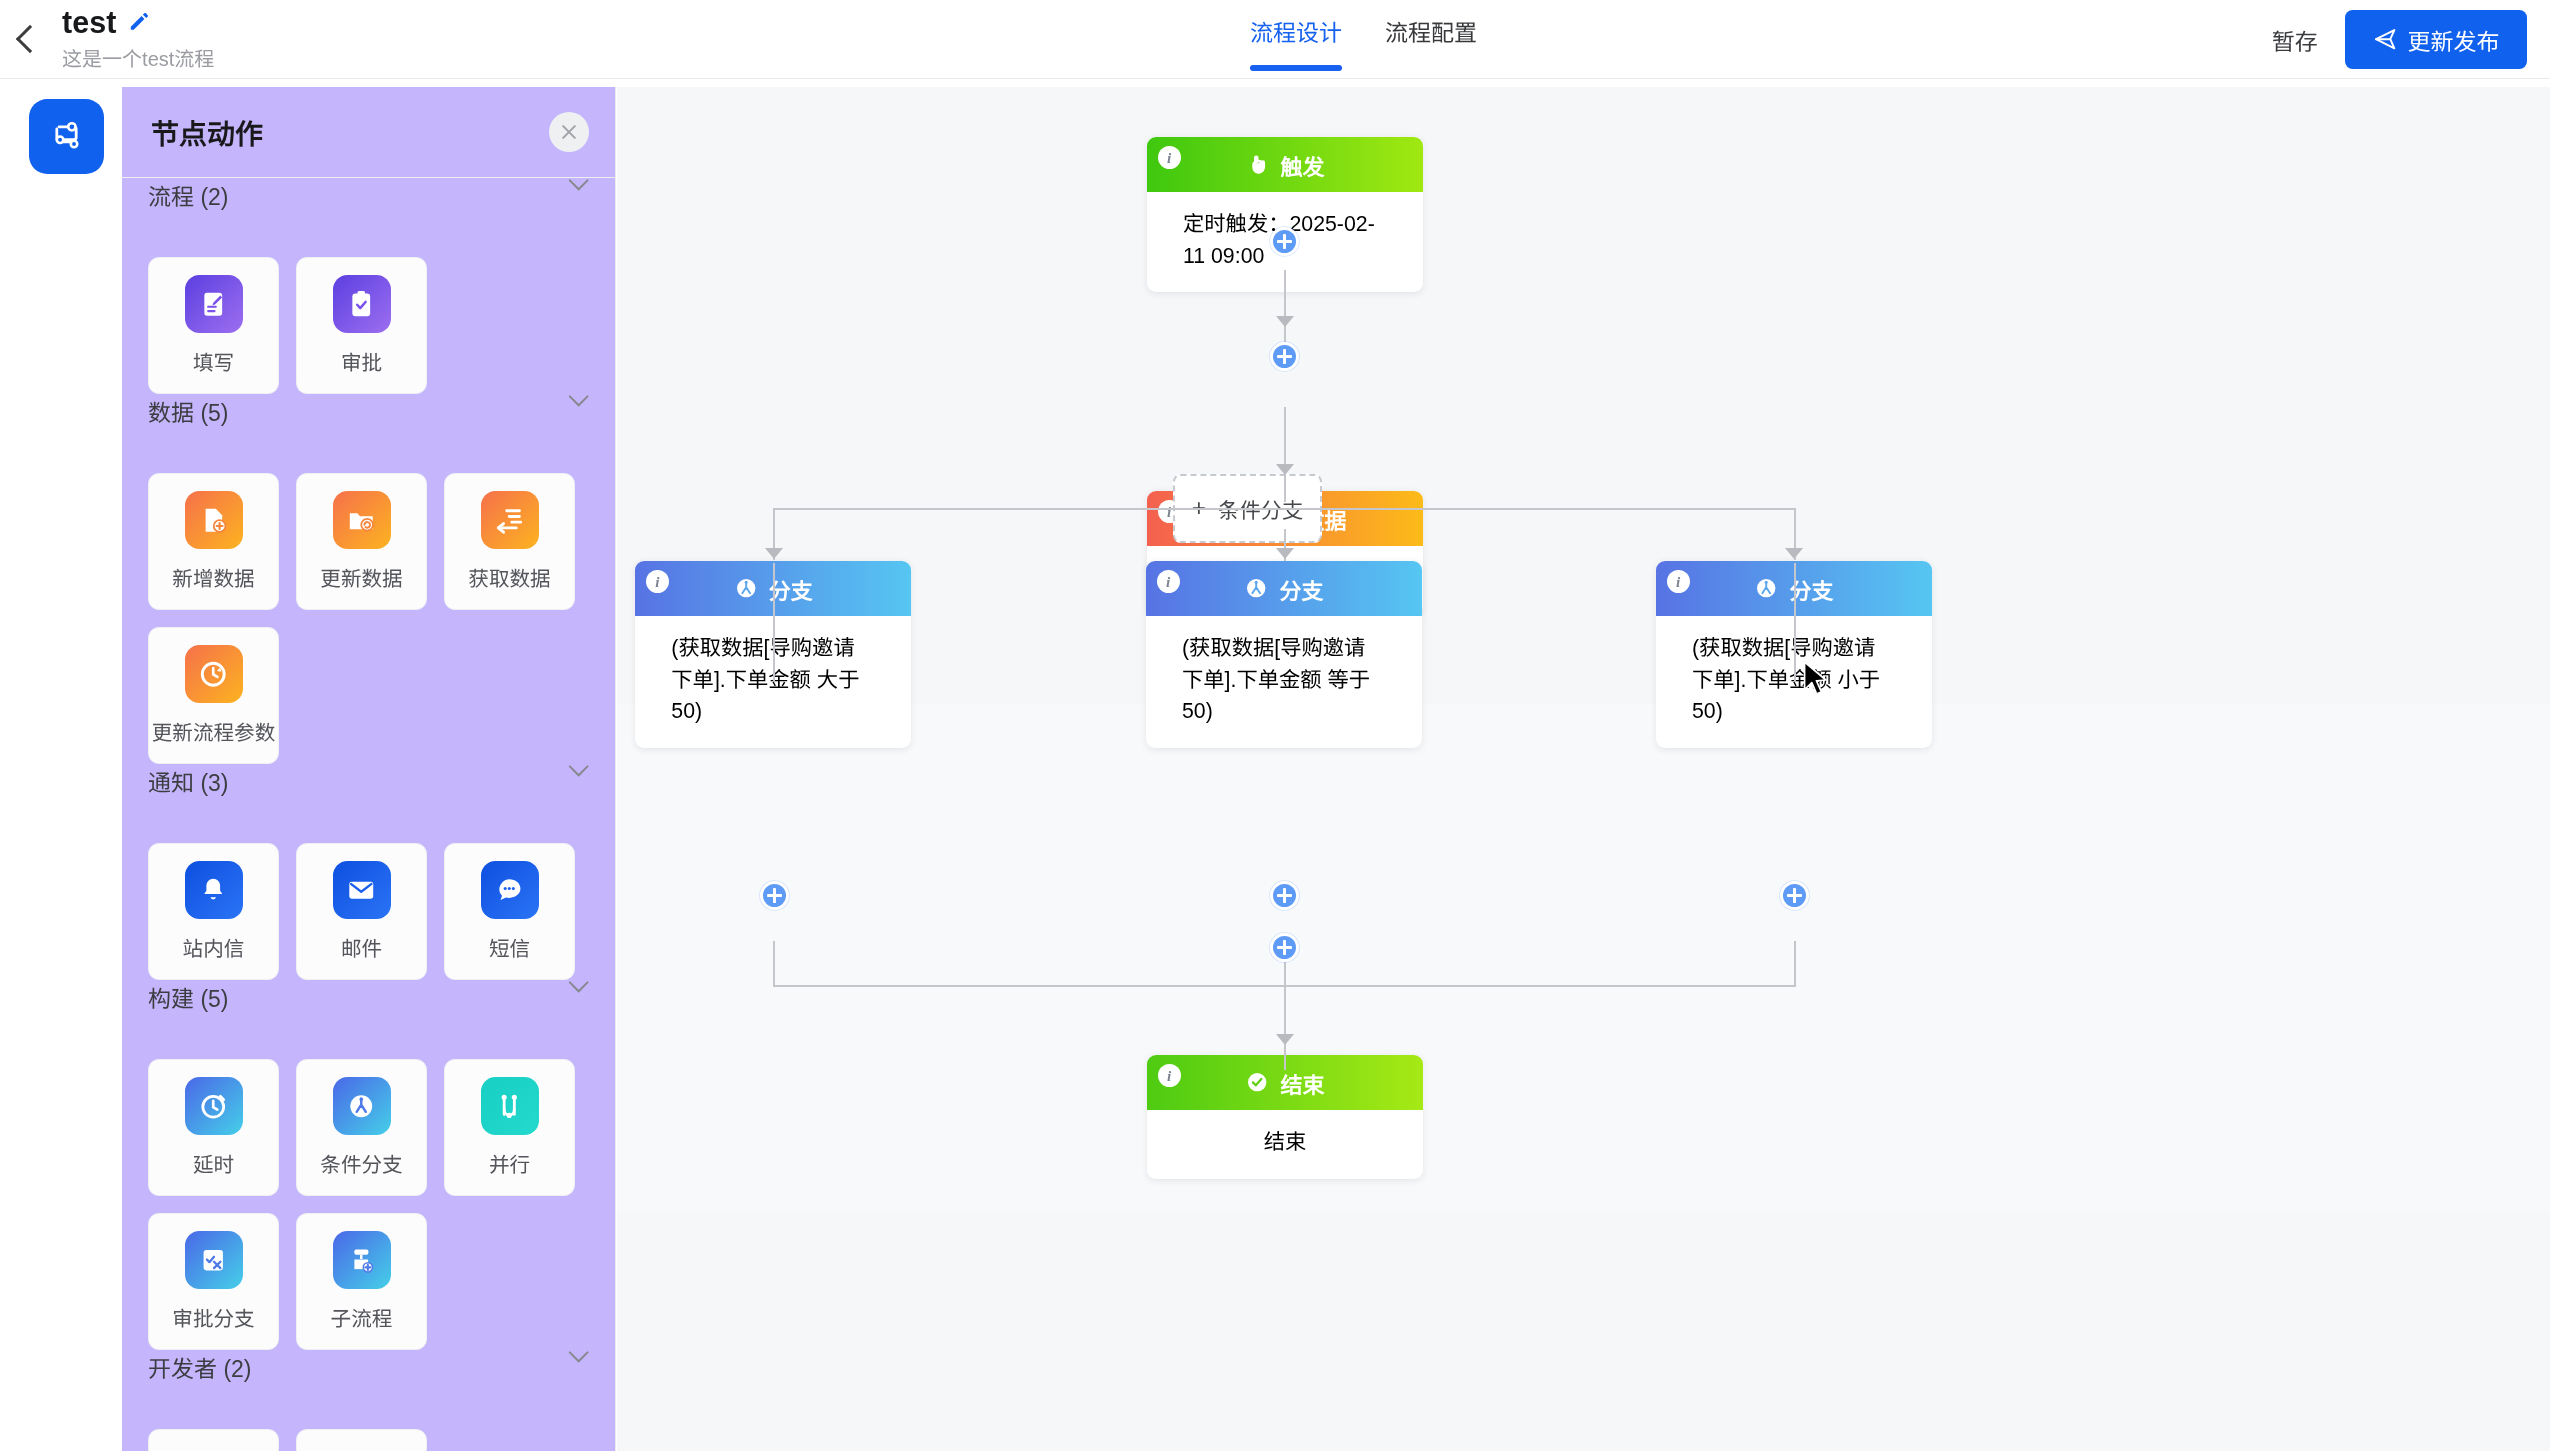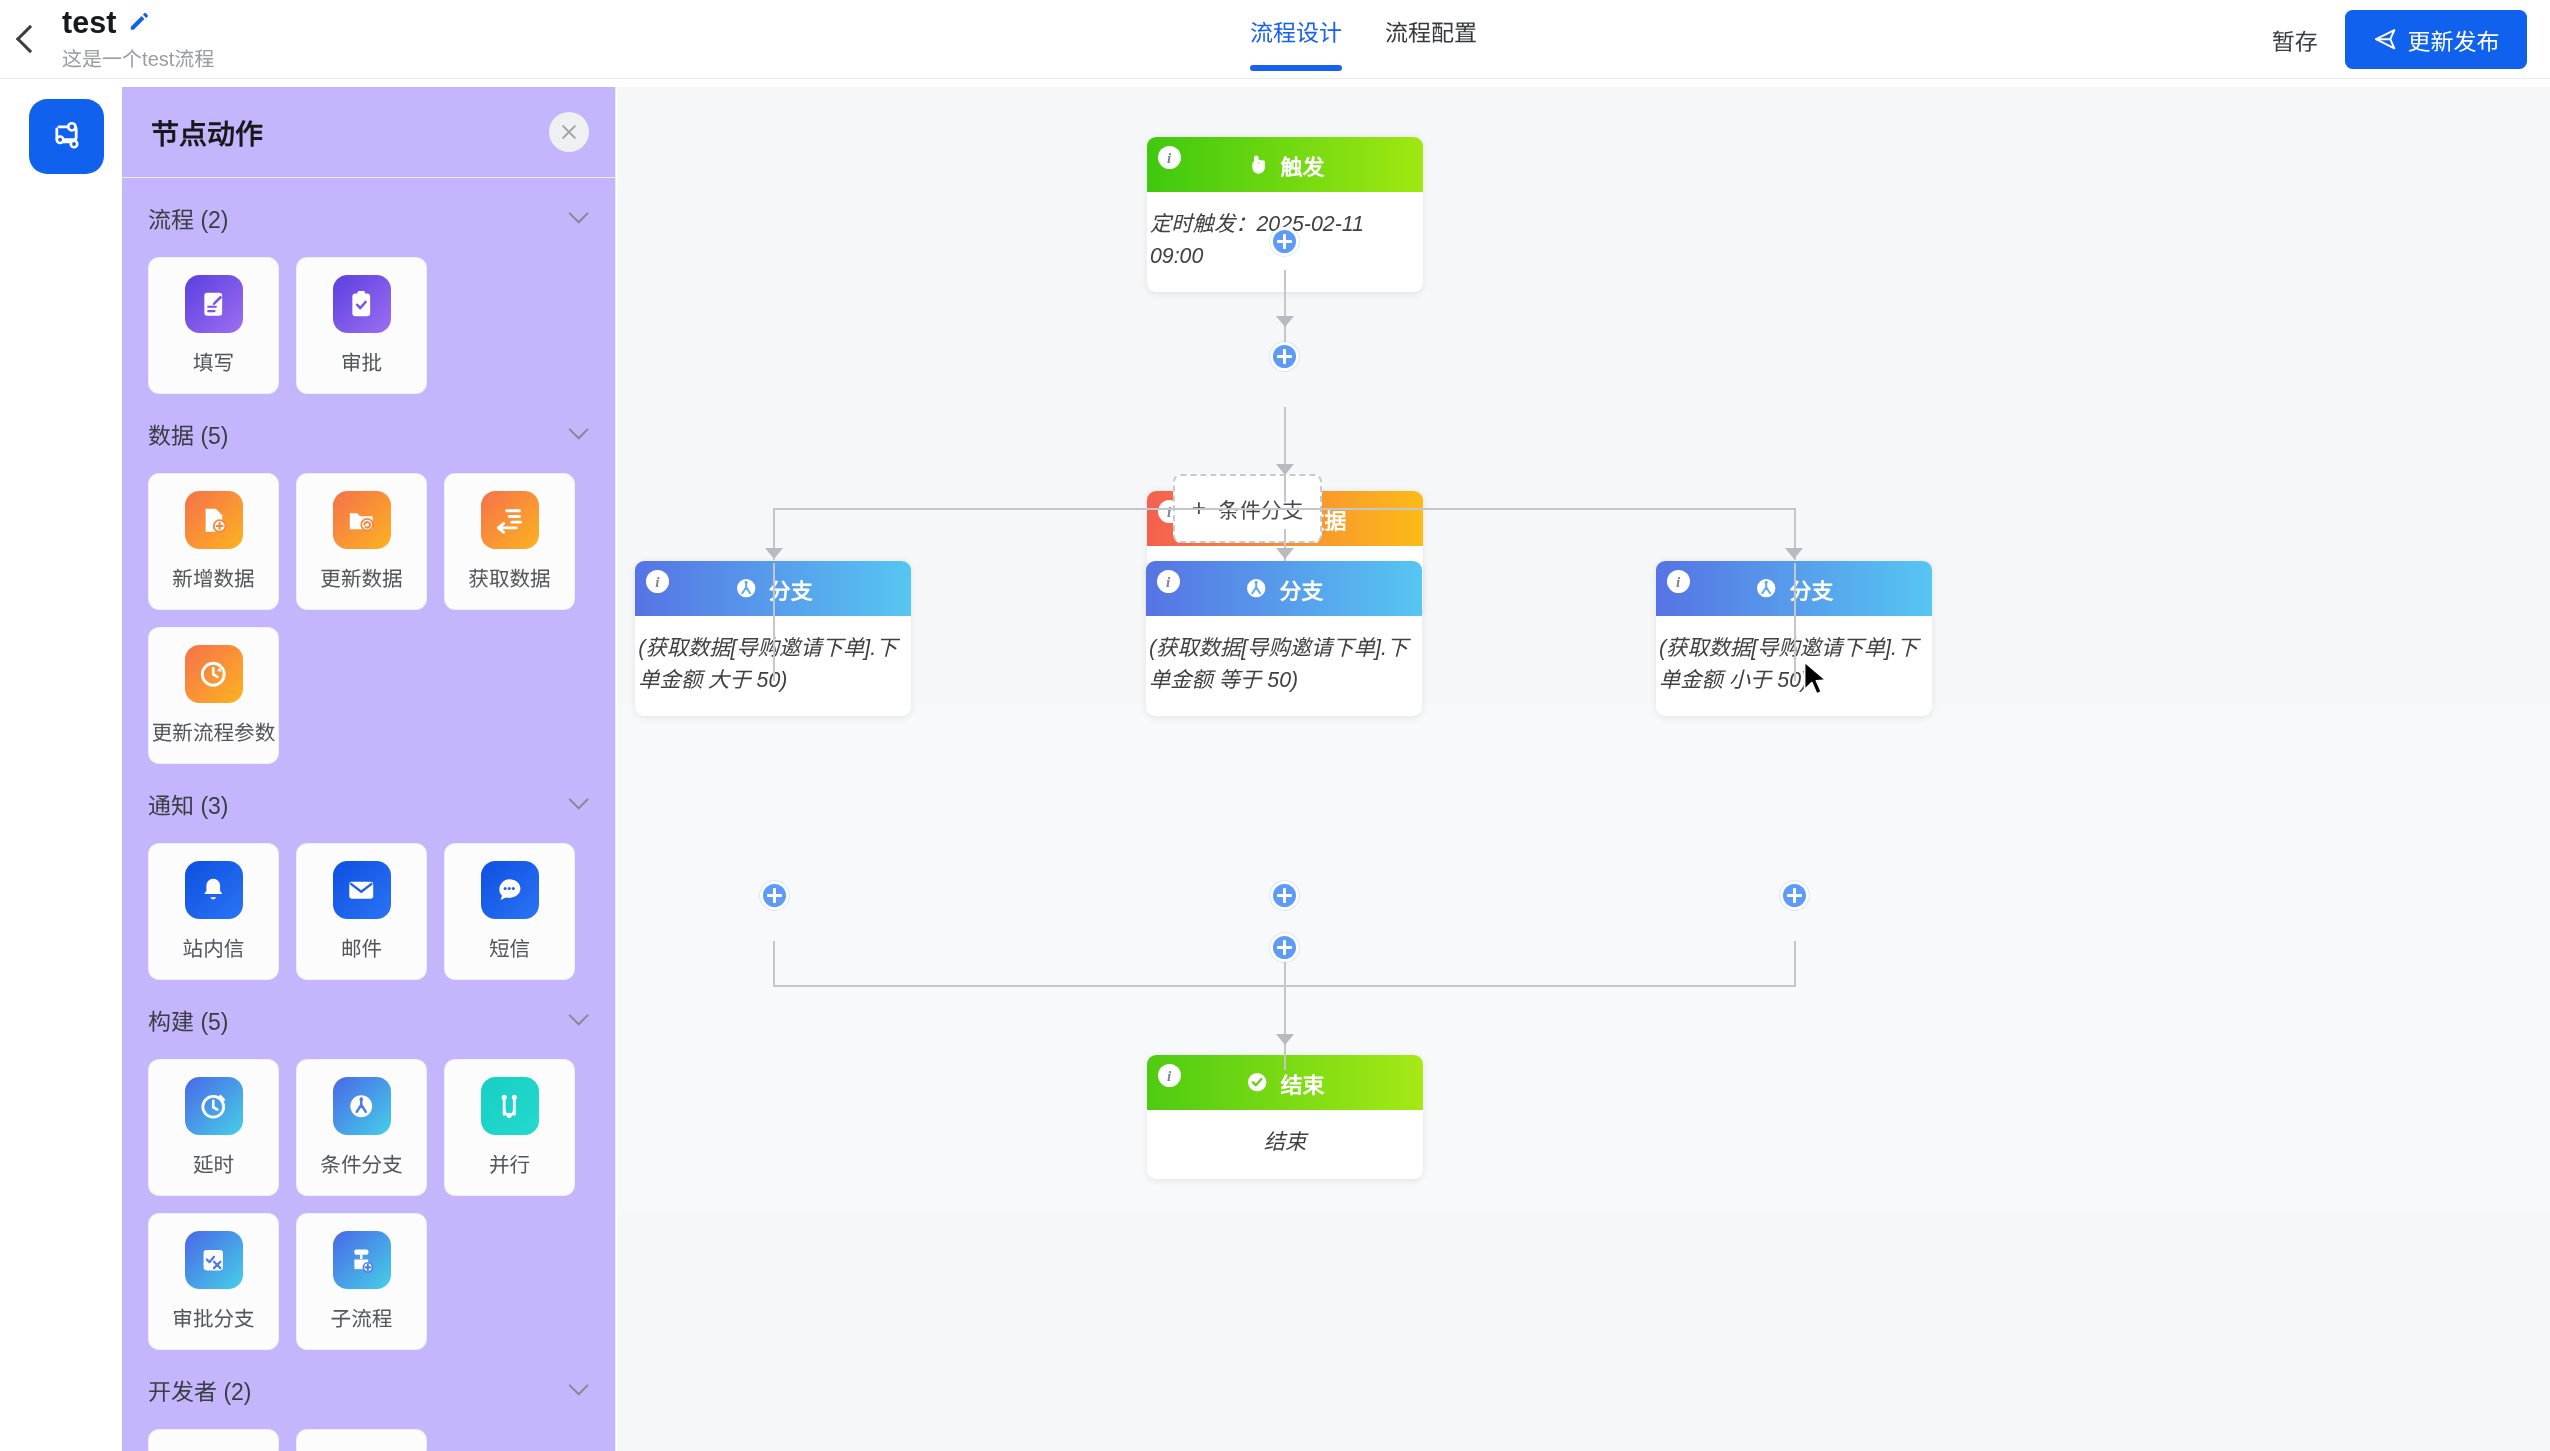--- a/index.html
+++ b/index.html
@@ -79,21 +79,21 @@
   }
   .panel-title { font-size: 28px; font-weight: 700; color: #19191c; flex: 1; }
   .close-btn {
     width: 40px; height: 40px; border-radius: 50%; background: #eff0f2;
     display: flex; align-items: center; justify-content: center; cursor: pointer;
   }
   .close-x { width: 20px; height: 20px; display: block; }
 
   .panel-body { padding: 0 26px; }
   .sec-head {
-    display: flex; align-items: center; height: 79px; cursor: pointer; gap: 28px;
+    display: flex; align-items: flex-start; height: 79px; cursor: pointer; gap: 28px;
   }
   .sec-title { flex: 1; font-size: 23px; color: #3c3d41; }
   .chev { width: 21.3px; height: 13.7px; display: block; }
 
   .tile-grid { display: flex; flex-wrap: wrap; gap: 17px; }
   .tile {
     width: 131px; height: 137px; border: 1.5px solid #eef0f2;
     border-radius: 10.7px; background: #fcfcfd; cursor: pointer;
     display: flex; flex-direction: column; align-items: center;
     justify-content: center; gap: 12.2px;
@@ -128,21 +128,21 @@
     position: relative; color: #ffffff; font-size: 22px; font-weight: 700; gap: 10.7px;
   }
   .node-head .info-badge {
     position: absolute; left: 10.7px; top: 9.1px; width: 23px; height: 23px;
     border-radius: 50%; background: #ffffff; display: flex; align-items: center;
     justify-content: center; font-size: 15.2px; font-style: italic;
     font-weight: 700; color: #7d8490; font-family: "Liberation Serif", serif;
   }
   .head-ico { width: 24.4px; height: 24.4px; display: block; }
   .node-body {
-    padding: 17px 3px 20px; font-size: 21.3px; color: #404040; line-height: 1.48; font-style: italic;
+    padding: 17px 36px 20px; font-size: 21.3px; color: #000000; line-height: 1.48;
   }
   .h-green  { background: linear-gradient(90deg, #3fc80f 0%, #a0e811 100%); }
   .h-green2 { background: linear-gradient(90deg, #4ecb12 0%, #a6e915 100%); }
   .h-orange { background: linear-gradient(90deg, #f4604f 0%, #fcbb18 100%); }
   .h-blue   { background: linear-gradient(90deg, #5773e4 0%, #56c6f2 100%); }
 
   .cond-box {
     position: absolute; border: 2.3px dashed #c6c9cf; border-radius: 7.6px;
     background: #ffffff; display: flex; align-items: center; justify-content: center;
     gap: 12.2px; font-size: 21.3px; color: #46474b; cursor: pointer;

